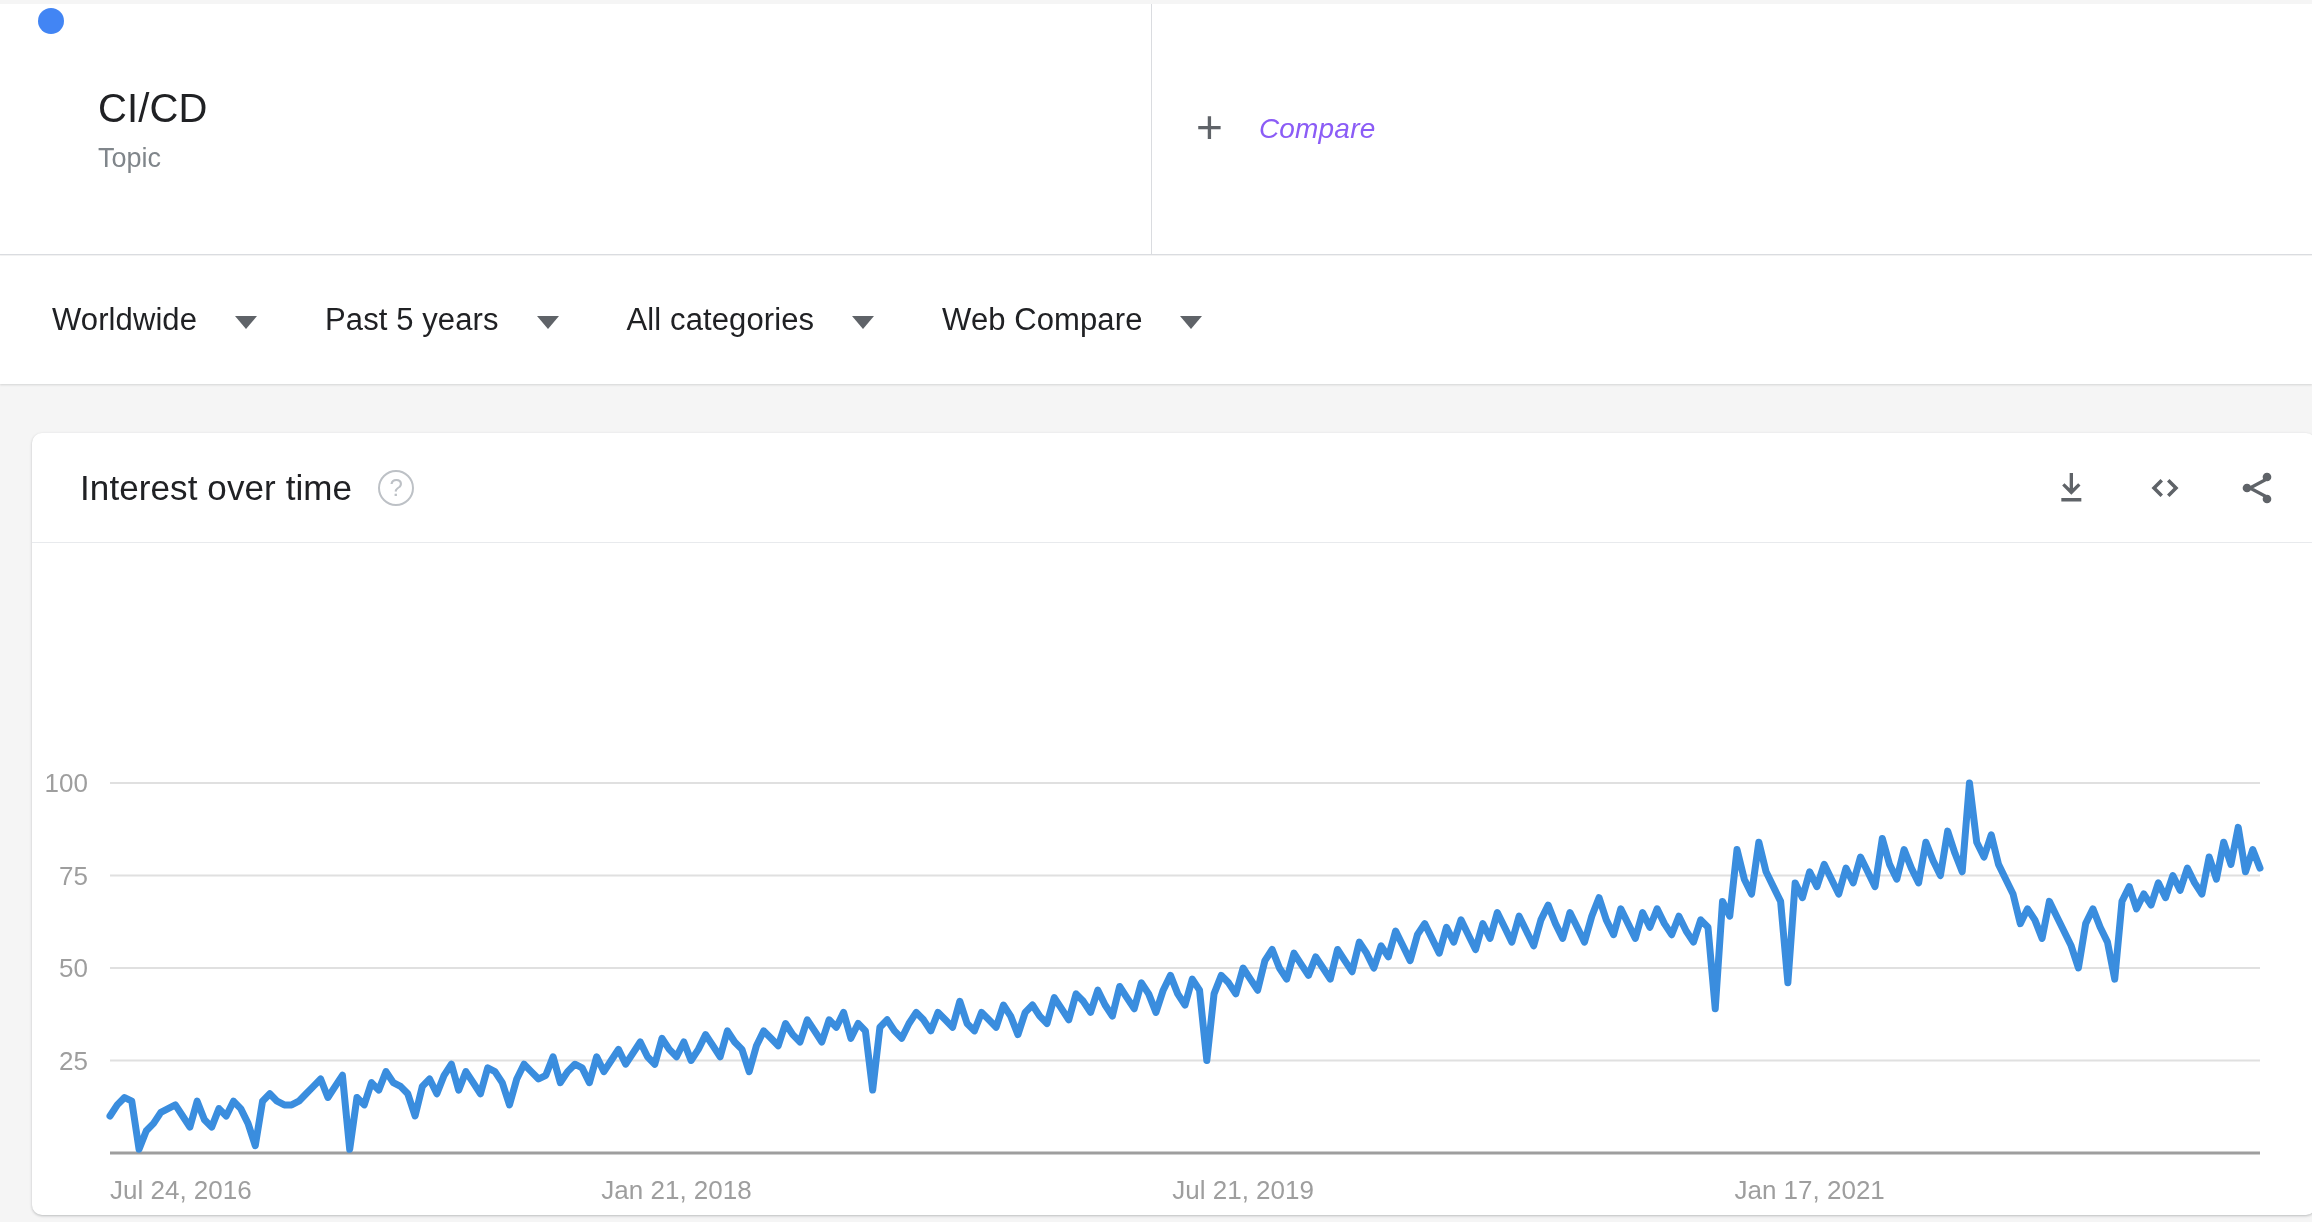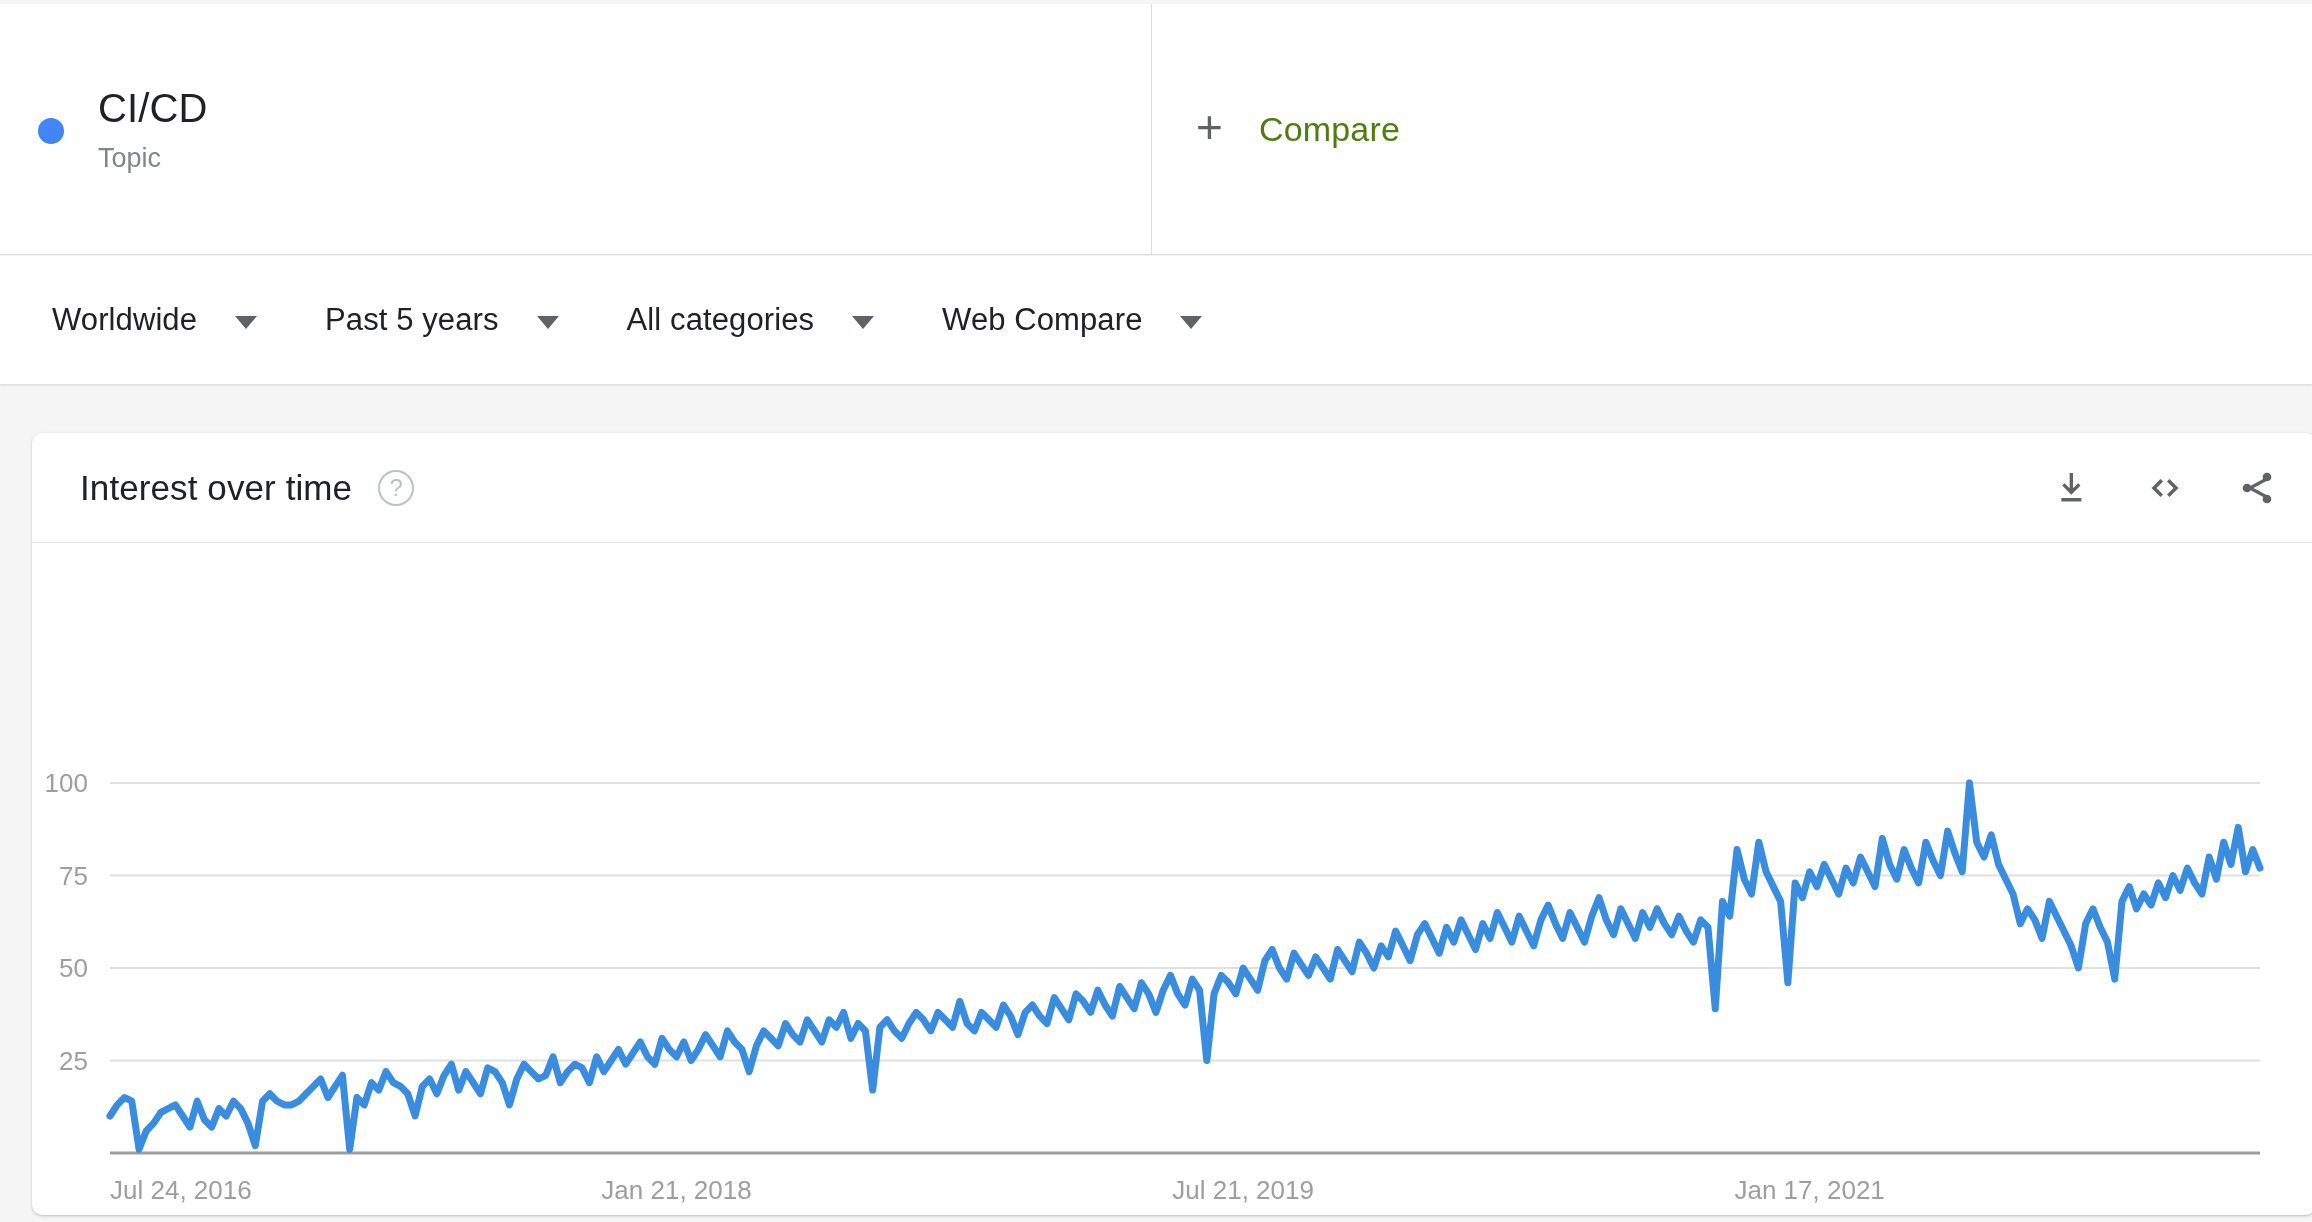--- a/index.html
+++ b/index.html
@@ -19,21 +19,20 @@
     width: 2312px; height: 251px;
     background: #ffffff;
     border-bottom: 1px solid #dadce0;
     display: flex;
   }
   .term-cell {
     width: 1152px;
     height: 100%;
     border-right: 1px solid #dadce0;
     display: flex;
-    align-items: center;
     padding-left: 38px;
   }
   .term-dot {
     width: 26px; height: 26px;
     border-radius: 50%;
     background: #4285f4;
     flex: 0 0 auto;
     margin-right: 34px;
     margin-top: 4px;
   }
@@ -59,23 +58,24 @@
   }
   .compare-plus {
     font-size: 46px;
     color: #5f6368;
     font-weight: 300;
     line-height: 1;
     margin-right: 36px;
     margin-top: -4px;
   }
   .compare-label {
-    font-size: 34px;
-    color: #4d7c0f;
+    font-size: 28px;
+    color: #8b5cf6;
     letter-spacing: 0.2px;
+    font-style: italic;
   }
 
   
   .filter-bar {
     position: absolute;
     left: 0; top: 256px;
     width: 2312px; height: 128px;
     background: #ffffff;
     display: flex;
     align-items: center;

